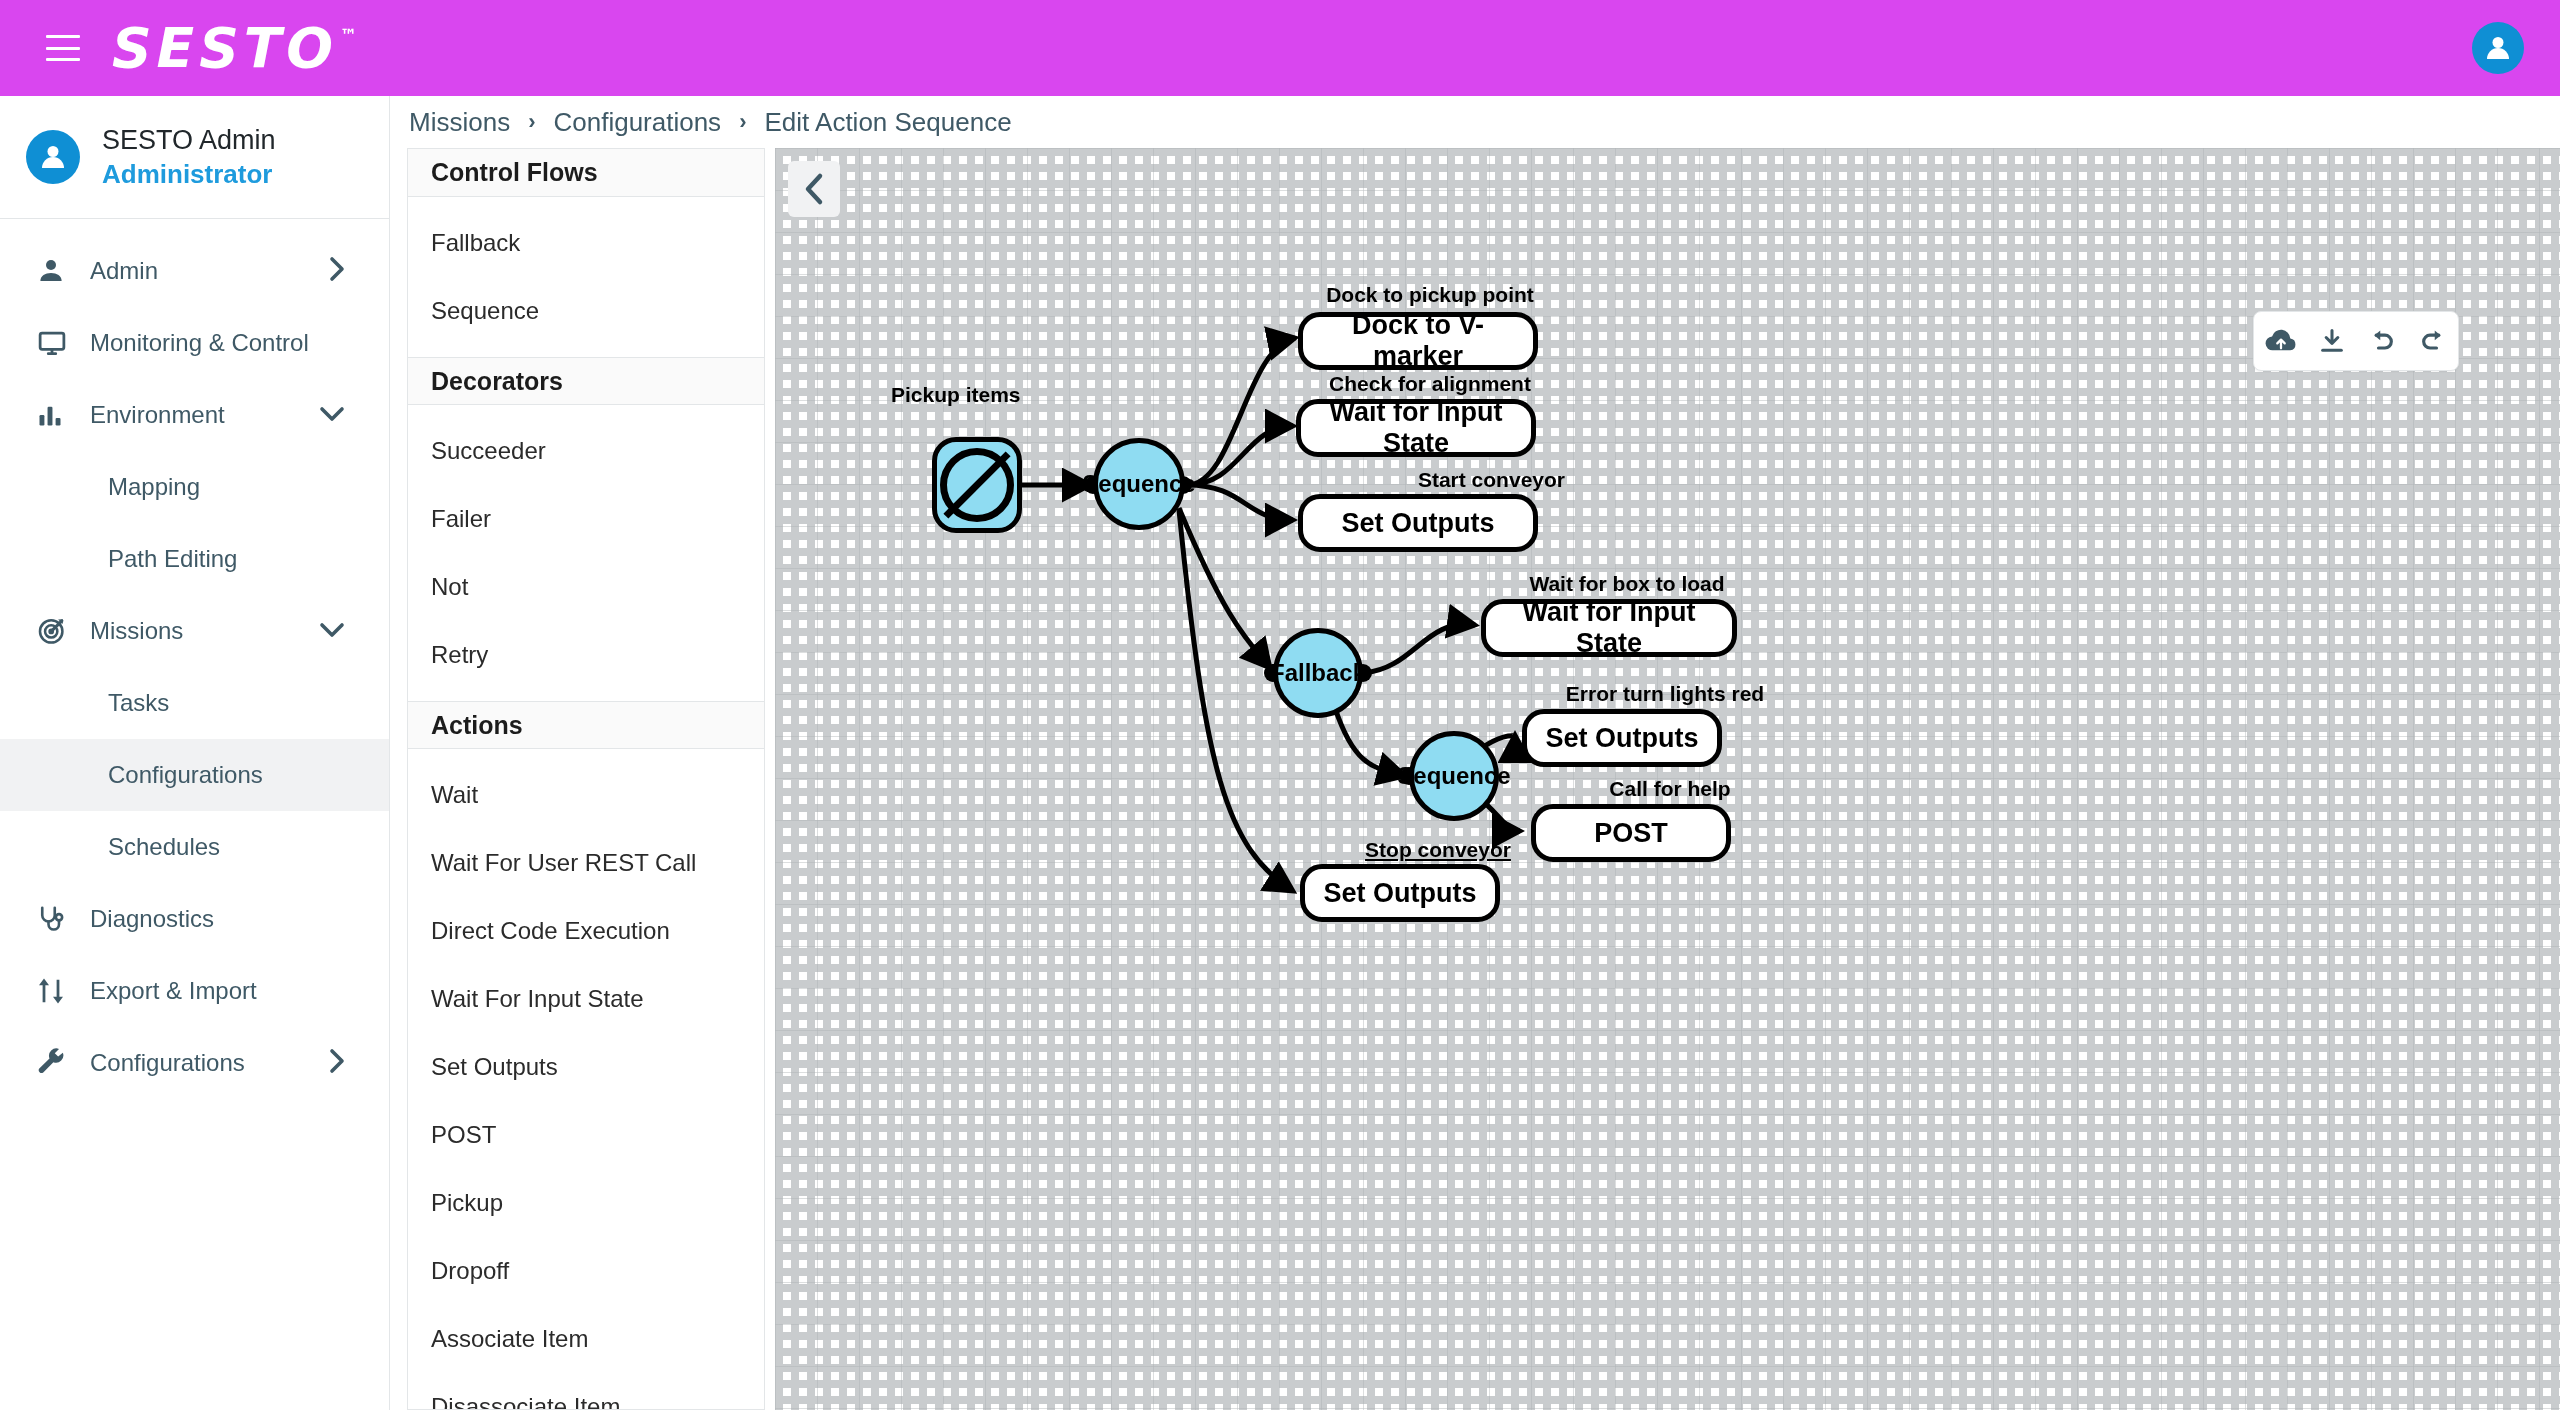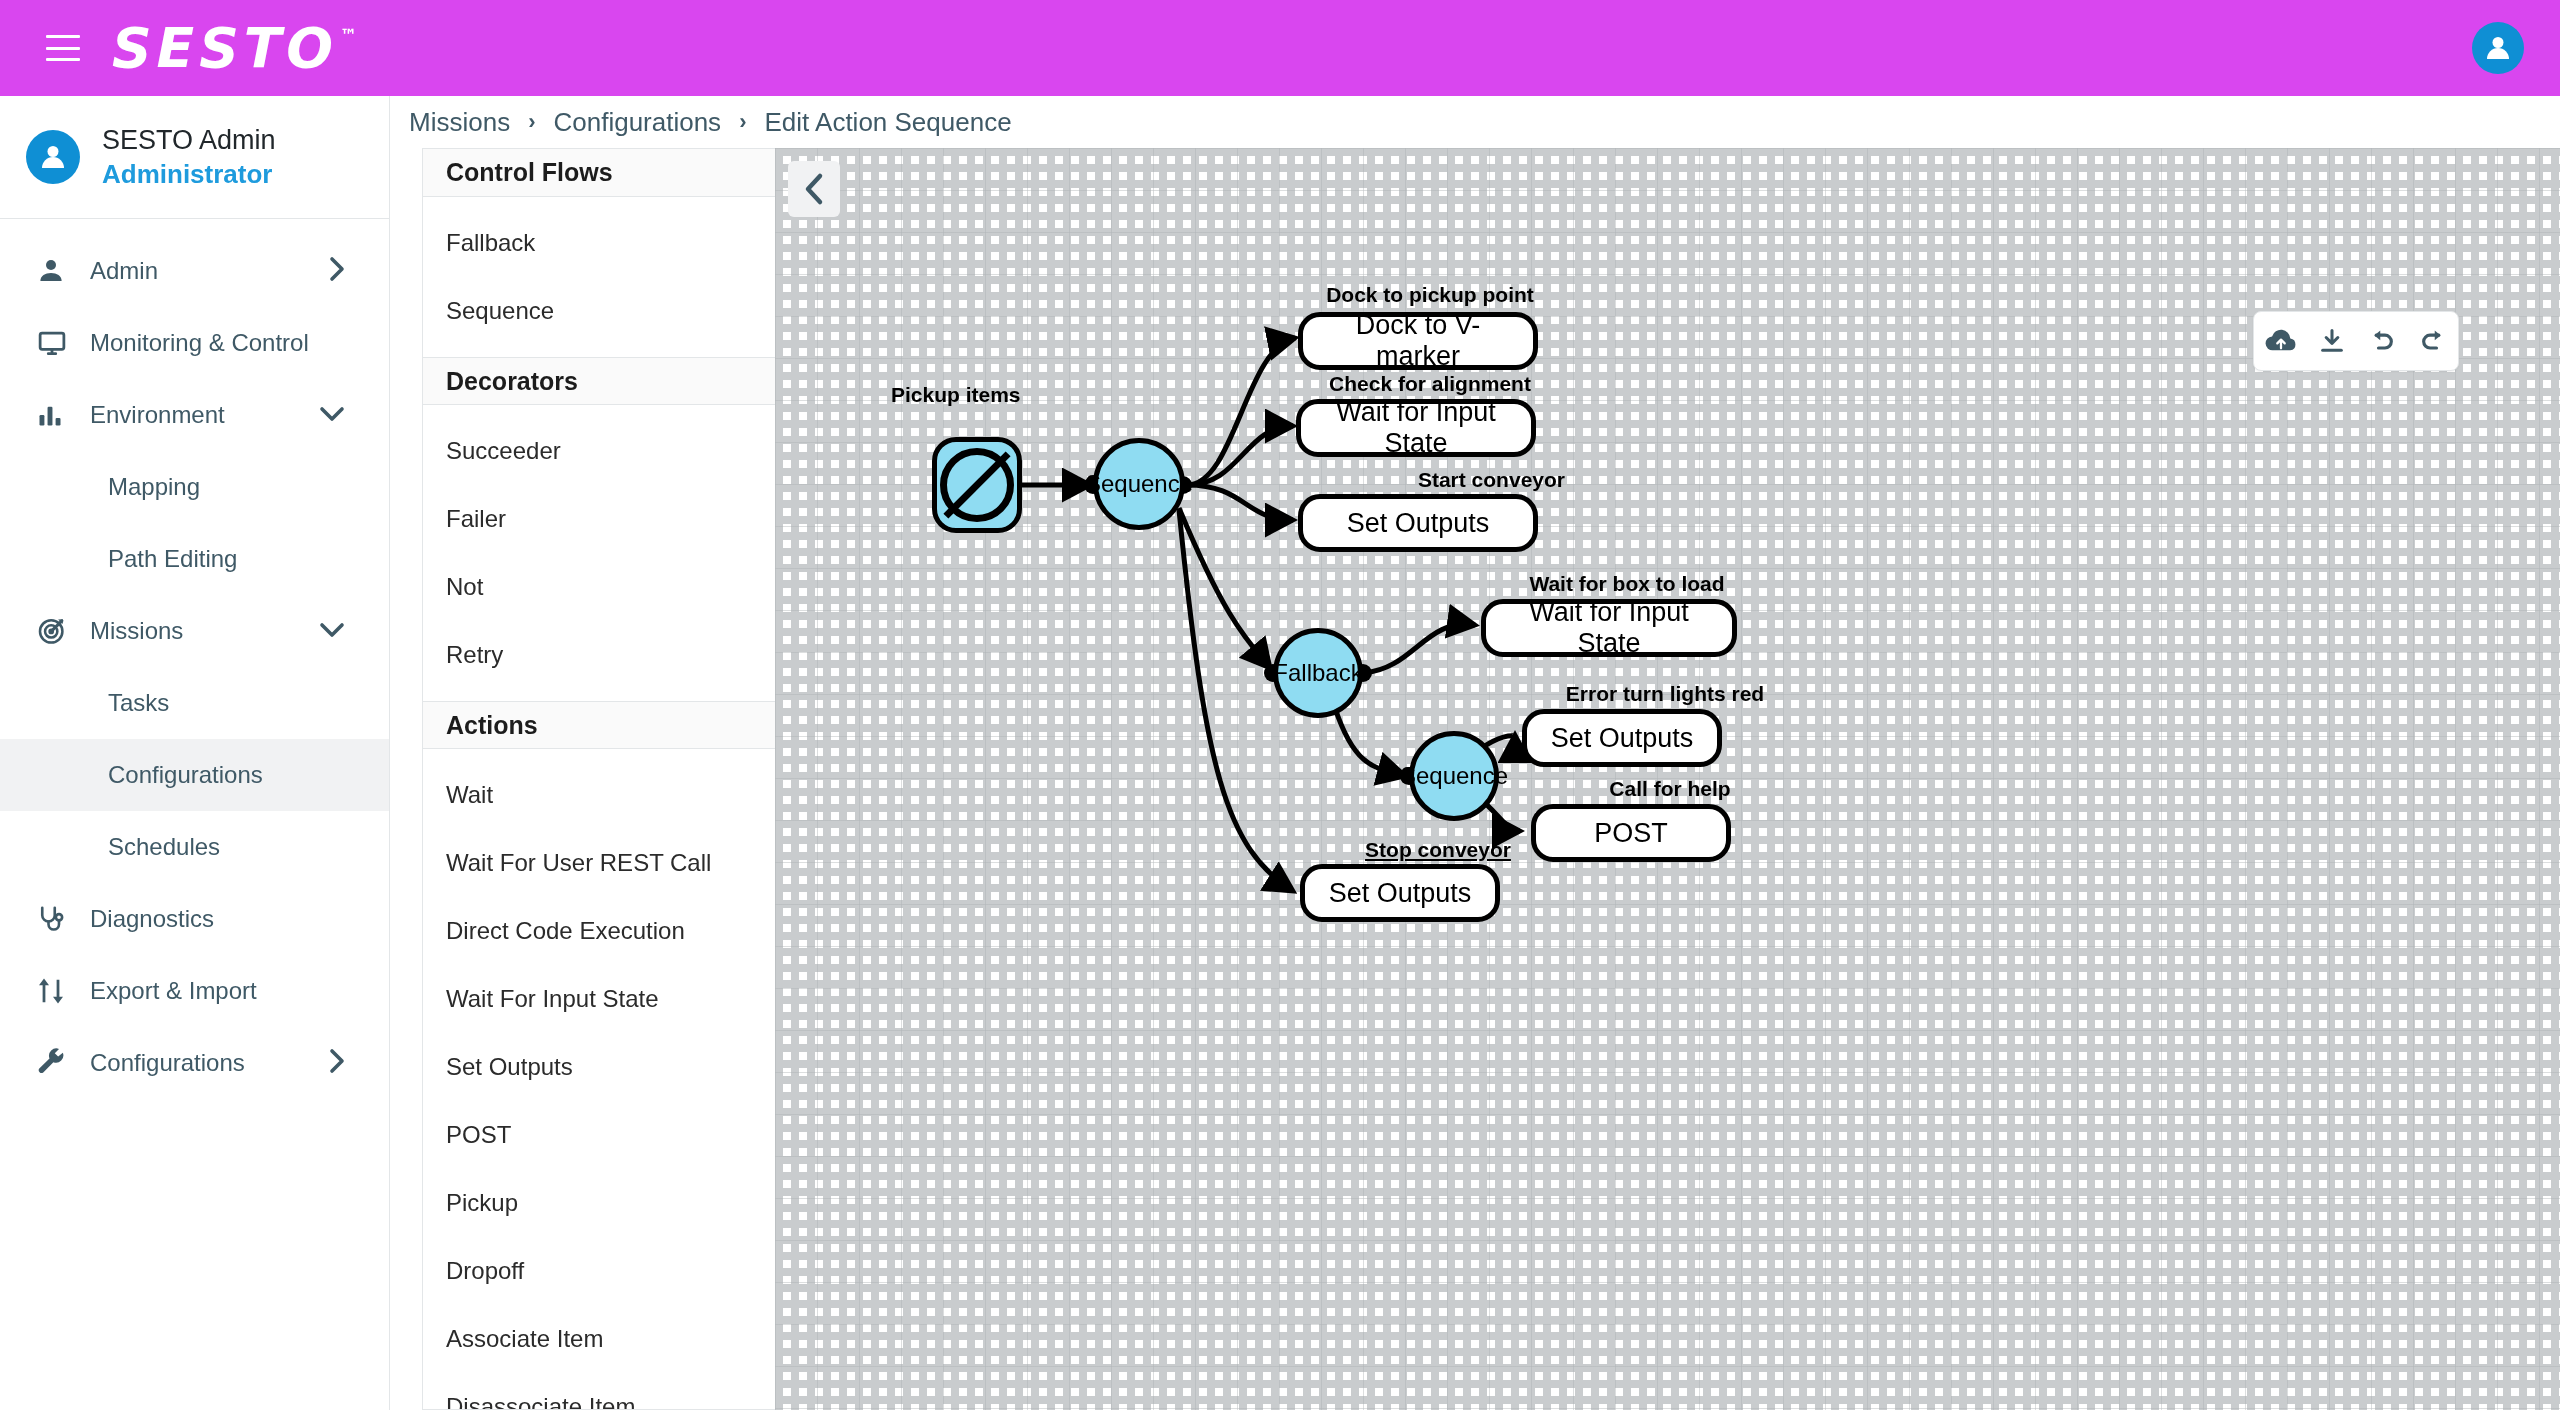--- a/index.html
+++ b/index.html
@@ -85,21 +85,21 @@
   }
   .breadcrumb {
     height: 52px; display: flex; align-items: center; padding-left: 19px;
     font-size: 26px; color: #3f5966;
   }
   .crumb { cursor: pointer; }
   .crumb-sep { margin: 0 18px; font-weight: 700; font-size: 22px; }
 
   
   .palette {
-    position: absolute; left: 32px; top: 52px; width: 358px; height: 1262px;
+    position: absolute; left: 17px; top: 52px; width: 358px; height: 1262px;
     border: 1px solid #e3e6e8; background: #fff; overflow: hidden;
   }
   .pal-header {
     height: 48px; display: flex; align-items: center; padding-left: 23px;
     background: #fafafa; border-bottom: 1px solid #e3e6e8; border-top: 1px solid #e3e6e8;
     font-size: 25px; font-weight: 700; color: #1c1c1c;
   }
   .pal-header:first-child { border-top: none; }
   .pal-item {
     height: 68px; display: flex; align-items: center; padding-left: 23px;
@@ -147,21 +147,21 @@
     display: flex; align-items: center; justify-content: space-around;
     z-index: 6; box-shadow: 0 1px 2px rgba(0,0,0,.05);
   }
   .tool-btn { cursor: pointer; color: #3f5966; display: flex; align-items: center; }
 
   .svg-layer { position: absolute; inset: 0; z-index: 2; }
 
   .node {
     position: absolute; z-index: 3;
     display: flex; align-items: center; justify-content: center;
-    font-weight: 400; color: #000; text-align: center;
+    font-weight: 700; color: #000; text-align: center;
   }
   .node-box {
     background: #ffffff; border: 5px solid #000; border-radius: 22px;
     font-size: 27px; padding: 0 14px;
   }
   .node-circle {
     background: #8fdcf2; border: 5px solid #000; border-radius: 50%;
     font-size: 24px;
   }
   .node-root {

